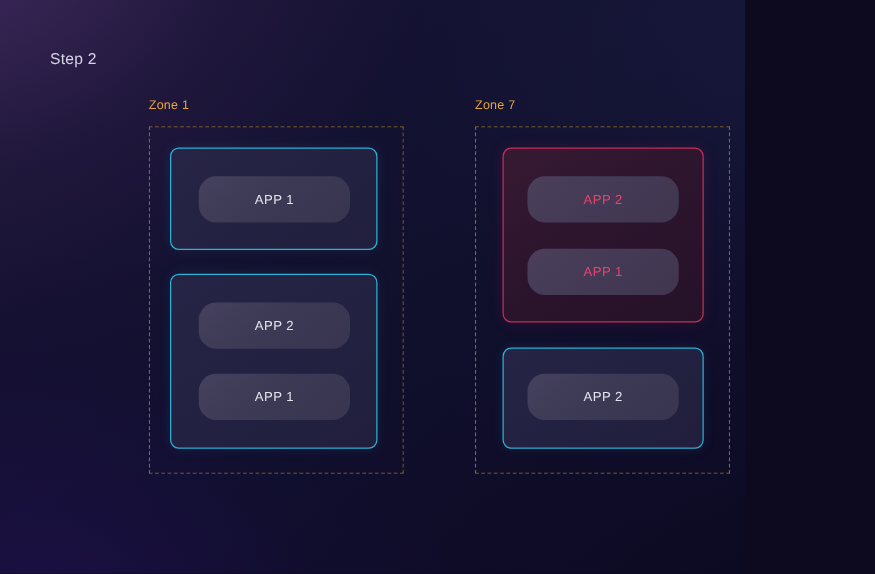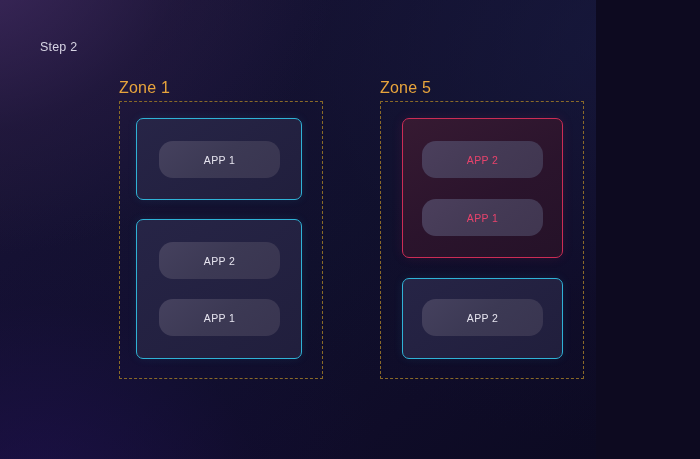--- a/index.html
+++ b/index.html
@@ -30,21 +30,21 @@
     color: #d6d3e3;
     font-size: 12.5px;
     letter-spacing: 0.2px;
     white-space: nowrap;
   }
 
   
   .zone-label {
     position: absolute;
     color: #e8a43c;
-    font-size: 16px;
+    font-size: 10px;
     letter-spacing: 0.2px;
     white-space: nowrap;
     text-align: center;
   }
   .zone-box {
     position: absolute;
     border: 1px dashed #8a6a28;
     border-radius: 1px;
     box-sizing: border-box;
   }
@@ -94,21 +94,21 @@
   <div class="step-label" style="left:40px; top:40px;">Step 2</div>
 
   <div id="zones-root">
       <div class="zone-label" style="left: 119px; top: 79px;">Zone 1</div>
       <div class="zone-box" style="left: 119px; top: 101px; width: 204px; height: 278px;"></div>
       <div class="group cyan" style="left: 136px; top: 118px; width: 166px; height: 82px;"></div>
       <div class="app normal" style="left: 159px; top: 141px; width: 121px; height: 37px;">APP 1</div>
       <div class="group cyan" style="left: 136px; top: 219px; width: 166px; height: 140px;"></div>
       <div class="app normal" style="left: 159px; top: 242px; width: 121px; height: 37px;">APP 2</div>
       <div class="app normal" style="left: 159px; top: 299px; width: 121px; height: 37px;">APP 1</div>
-      <div class="zone-label" style="left: 380px; top: 79px;">Zone 5</div>
+      <div class="zone-label" style="left: 380px; top: 79px;">Zone 7</div>
       <div class="zone-box" style="left: 380px; top: 101px; width: 204px; height: 278px;"></div>
       <div class="group pink" style="left: 402px; top: 118px; width: 161px; height: 140px;"></div>
       <div class="app error" style="left: 422px; top: 141px; width: 121px; height: 37px;">APP 2</div>
       <div class="app error" style="left: 422px; top: 199px; width: 121px; height: 37px;">APP 1</div>
       <div class="group cyan" style="left: 402px; top: 278px; width: 161px; height: 81px;"></div>
       <div class="app normal" style="left: 422px; top: 299px; width: 121px; height: 37px;">APP 2</div>
     </div>
 
 </div>
 

